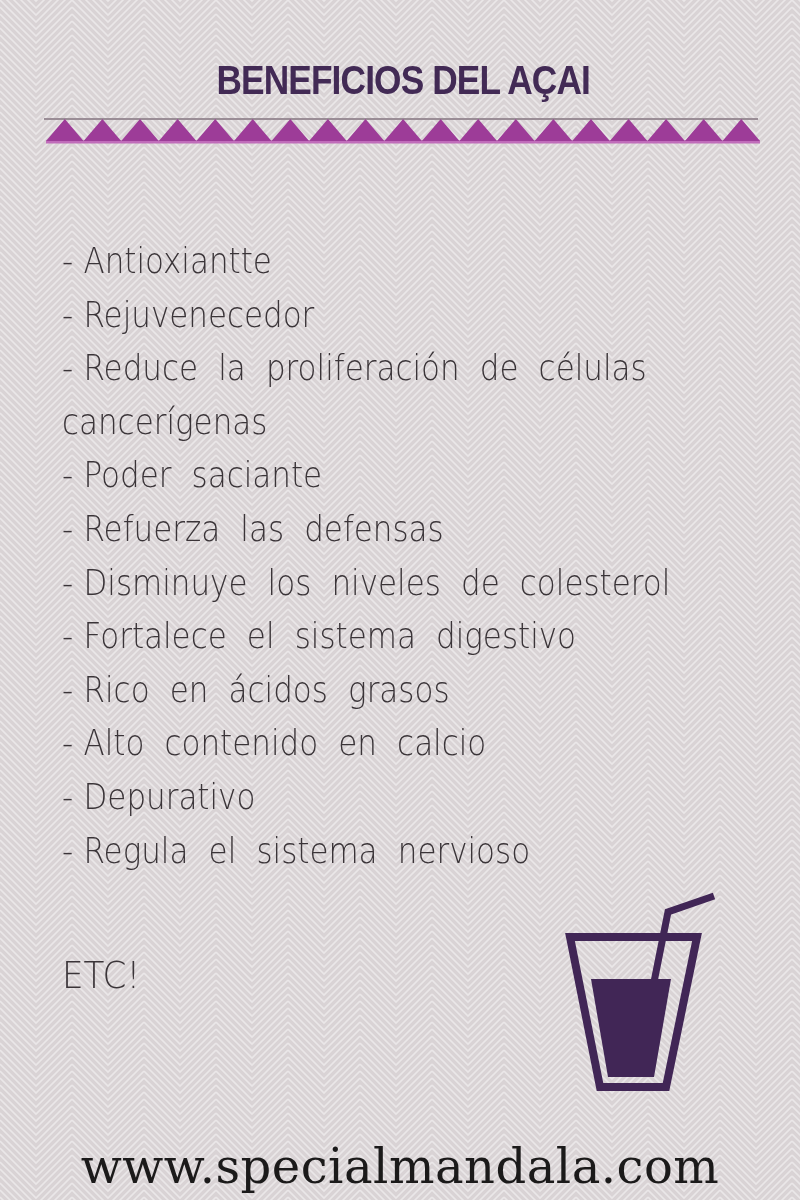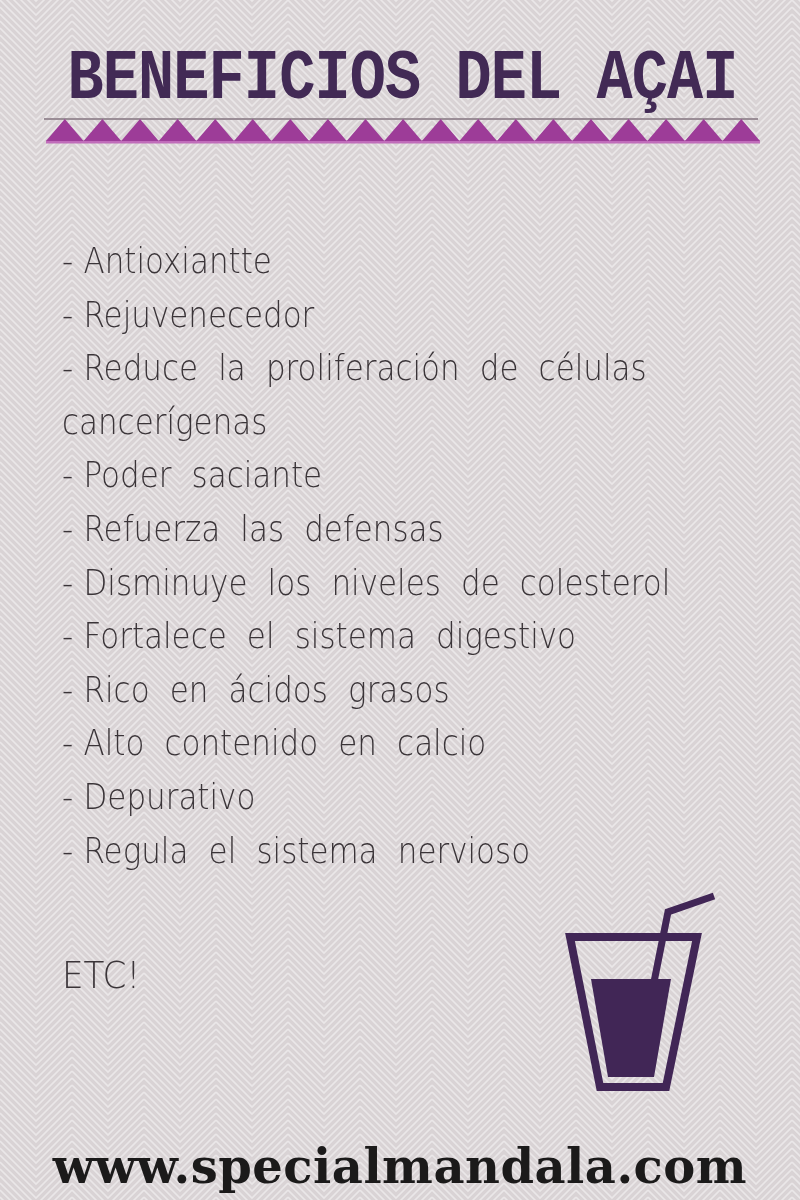--- a/index.html
+++ b/index.html
@@ -1,21 +1,21 @@
 <!DOCTYPE html>
 <html><head>
 <meta charset="utf-8">
 <style>
   html,body{margin:0;padding:0;}
   body{width:800px;height:1200px;position:relative;overflow:hidden;background:#d9d3d5;}
   .bg-svg{position:absolute;left:0;top:0;z-index:0;}
 
   .title{position:absolute;top:48px;left:0;right:0;z-index:2;text-align:center;
-         font-family:Liberation Mono, monospace;font-weight:bold;
-         font-size:70px;line-height:64px;color:#422a55;padding-left:6px;}
+         font-family:Liberation Sans, sans-serif;font-weight:bold;
+         font-size:41px;line-height:64px;color:#422a55;padding-left:6px;}
   .title .squeeze{display:inline-block;transform:scaleX(0.86);transform-origin:center top;
          white-space:nowrap;letter-spacing:-1px;}
 
   .rule{position:absolute;left:44px;top:118px;width:714px;height:1.5px;background:#9a8d96;z-index:2;}
   .triangles{position:absolute;left:46px;top:119px;z-index:2;}
 
   .benefits{position:absolute;left:62px;top:234px;width:760px;z-index:2;
             font-family:"DejaVu Sans","Liberation Sans",sans-serif;font-weight:200;
             font-size:36px;line-height:53.6px;color:#3a3438;word-spacing:12px;
             transform:scaleX(0.86);transform-origin:left top;}
@@ -23,21 +23,21 @@
   .row .dash{margin-right:12px;}
   .row.cont{padding-left:0;}
 
   .etc{position:absolute;left:62px;top:953px;z-index:2;
        font-family:"DejaVu Sans","Liberation Sans",sans-serif;font-weight:200;
        font-size:38px;color:#3a3438;transform:scaleX(0.9);transform-origin:left top;}
 
   .glass{position:absolute;left:560px;top:890px;z-index:2;}
 
   .site{position:absolute;left:0;right:0;top:1138px;z-index:2;text-align:center;
-        font-family:"DejaVu Serif","Liberation Serif",serif;font-weight:bold;
+        font-family:"DejaVu Serif","Liberation Serif",serif;font-weight:normal;
         font-size:48px;color:#1b1a1a;letter-spacing:0.5px;}
 </style>
 </head>
 <body>
 
 <svg class="bg-svg" width="800" height="1200" aria-hidden="true">
   <defs>
     <pattern id="chev" width="72" height="42" patternUnits="userSpaceOnUse">
       <path d="M0,-42 L36,-6 L72,-42 M0,-35 L36,1 L72,-35 M0,-28 L36,8 L72,-28 M0,-21 L36,15 L72,-21 M0,-14 L36,22 L72,-14 M0,-7 L36,29 L72,-7 M0,0 L36,36 L72,0 M0,7 L36,43 L72,7 M0,14 L36,50 L72,14 M0,21 L36,57 L72,21 M0,28 L36,64 L72,28 M0,35 L36,71 L72,35 M0,42 L36,78 L72,42" fill="none" stroke="#ffffff" stroke-opacity="0.45" stroke-width="1.6"></path>
     </pattern>

